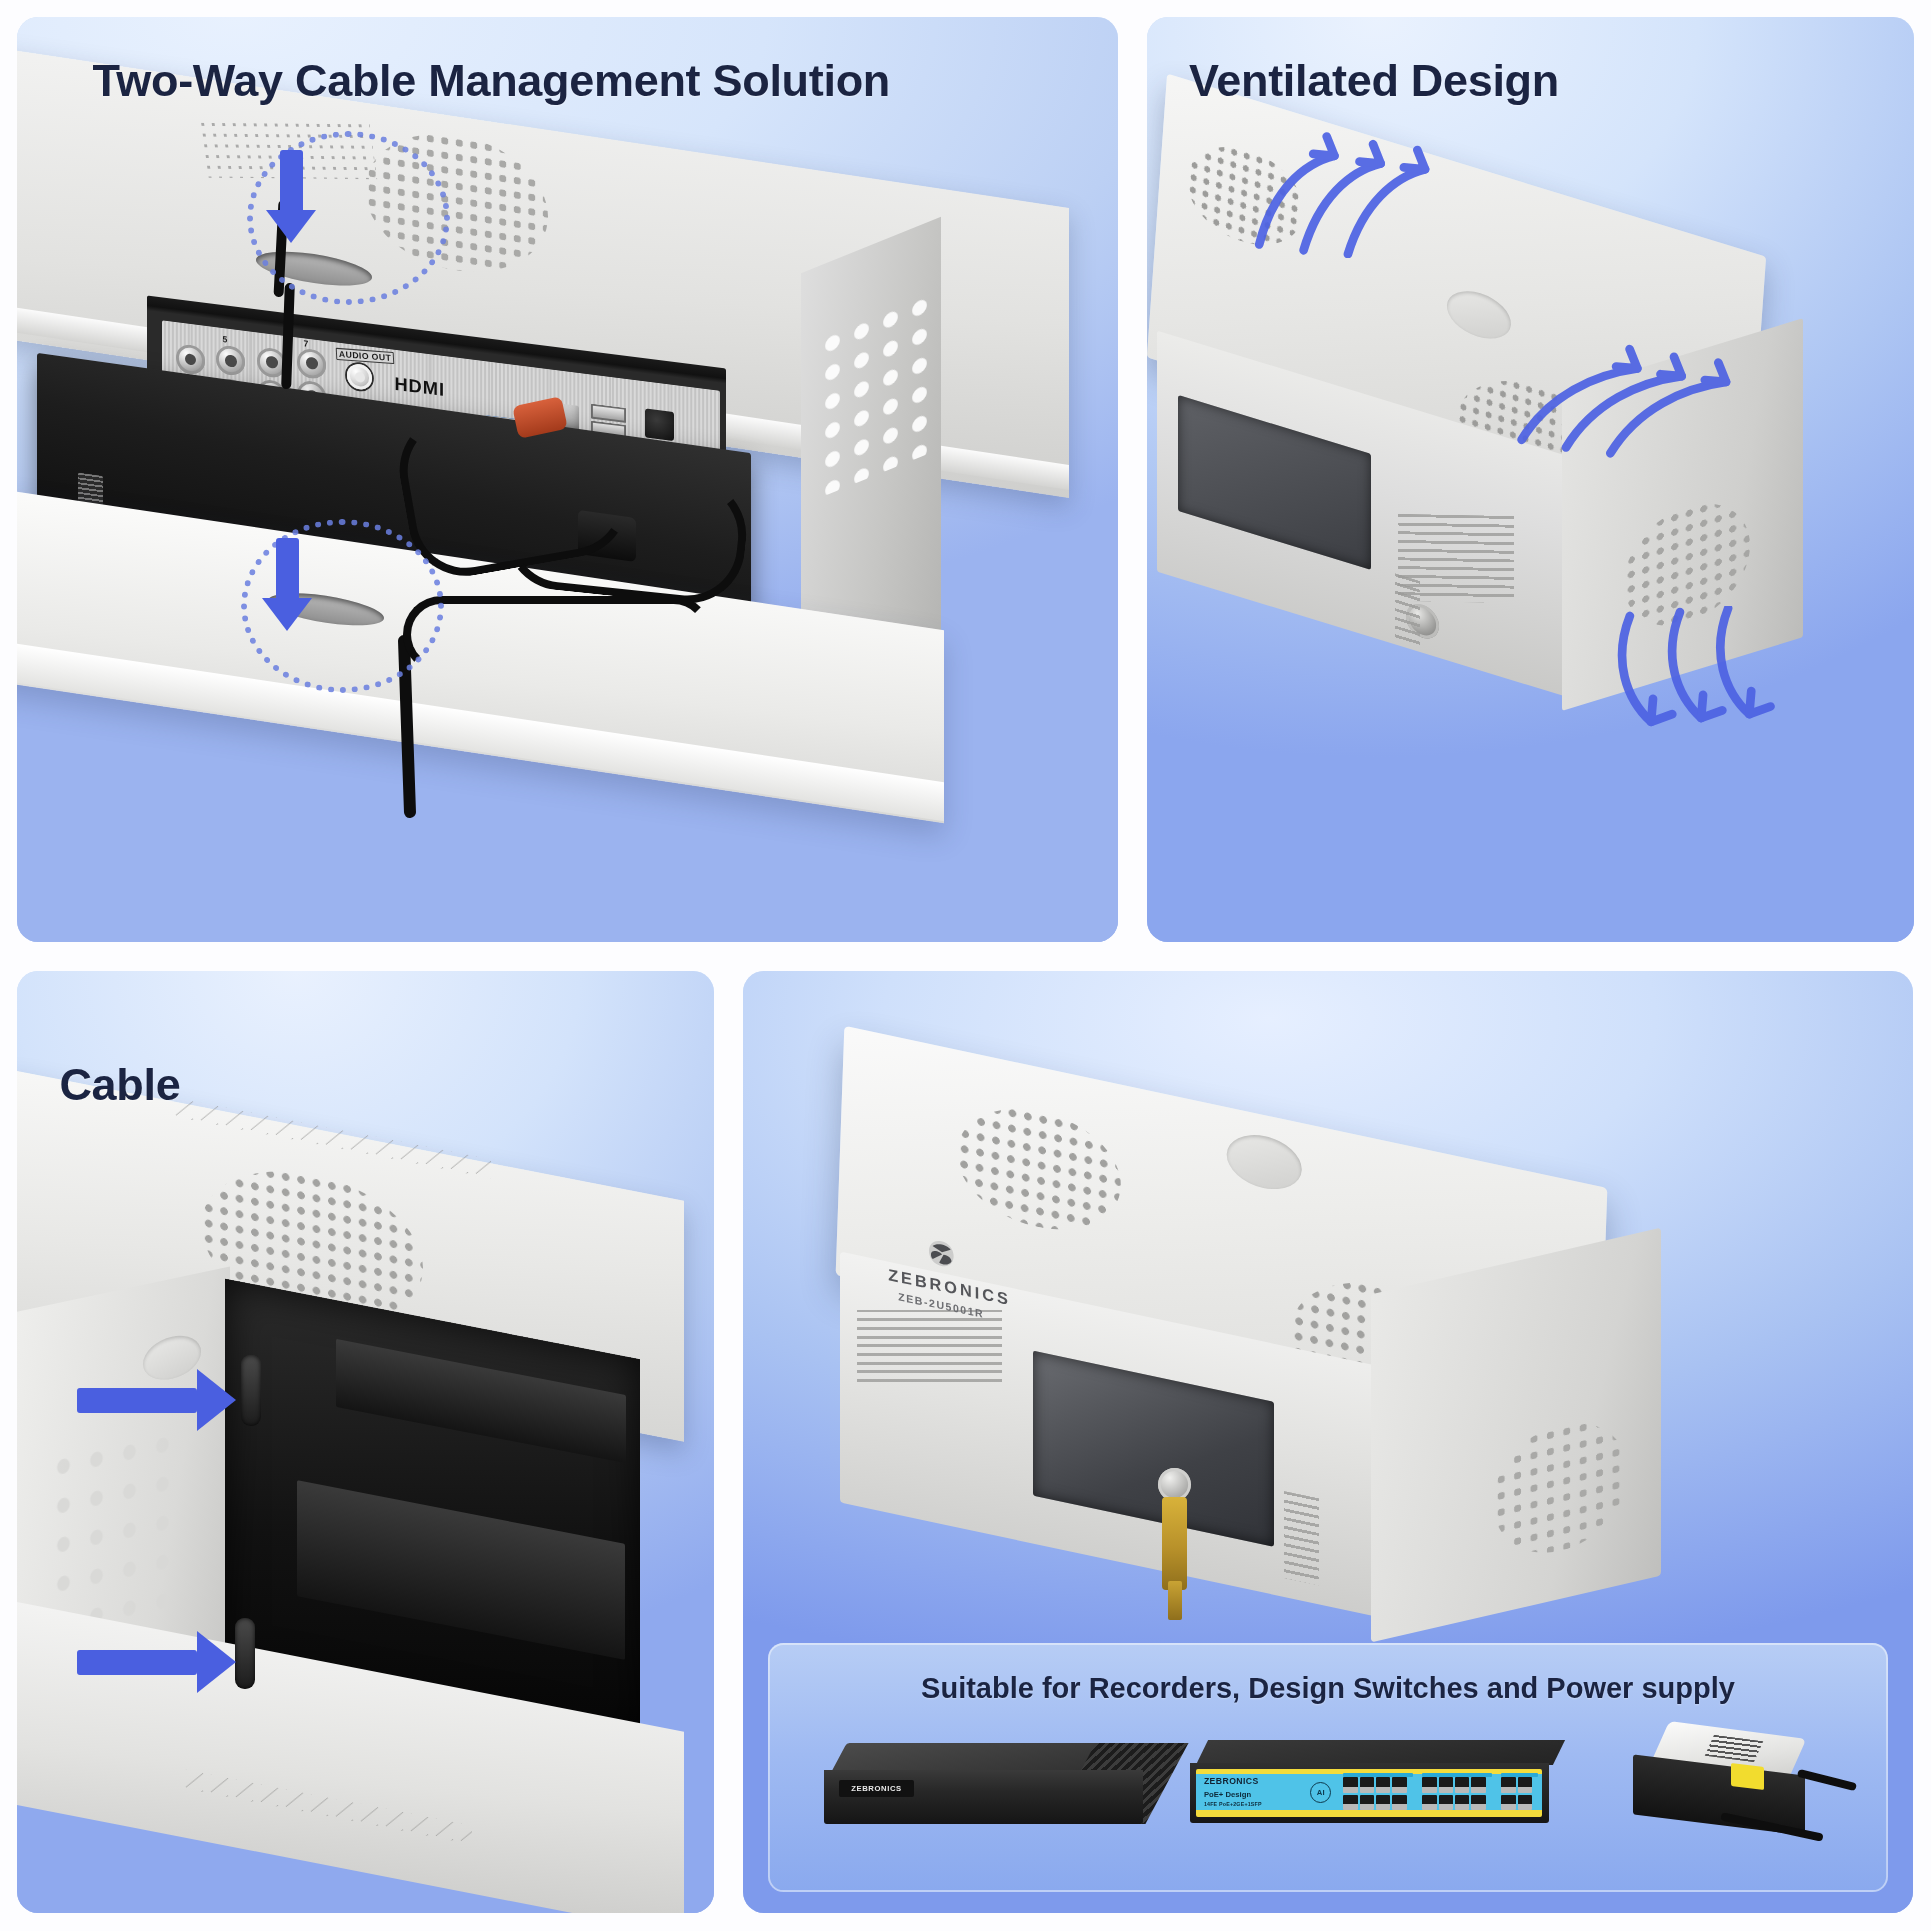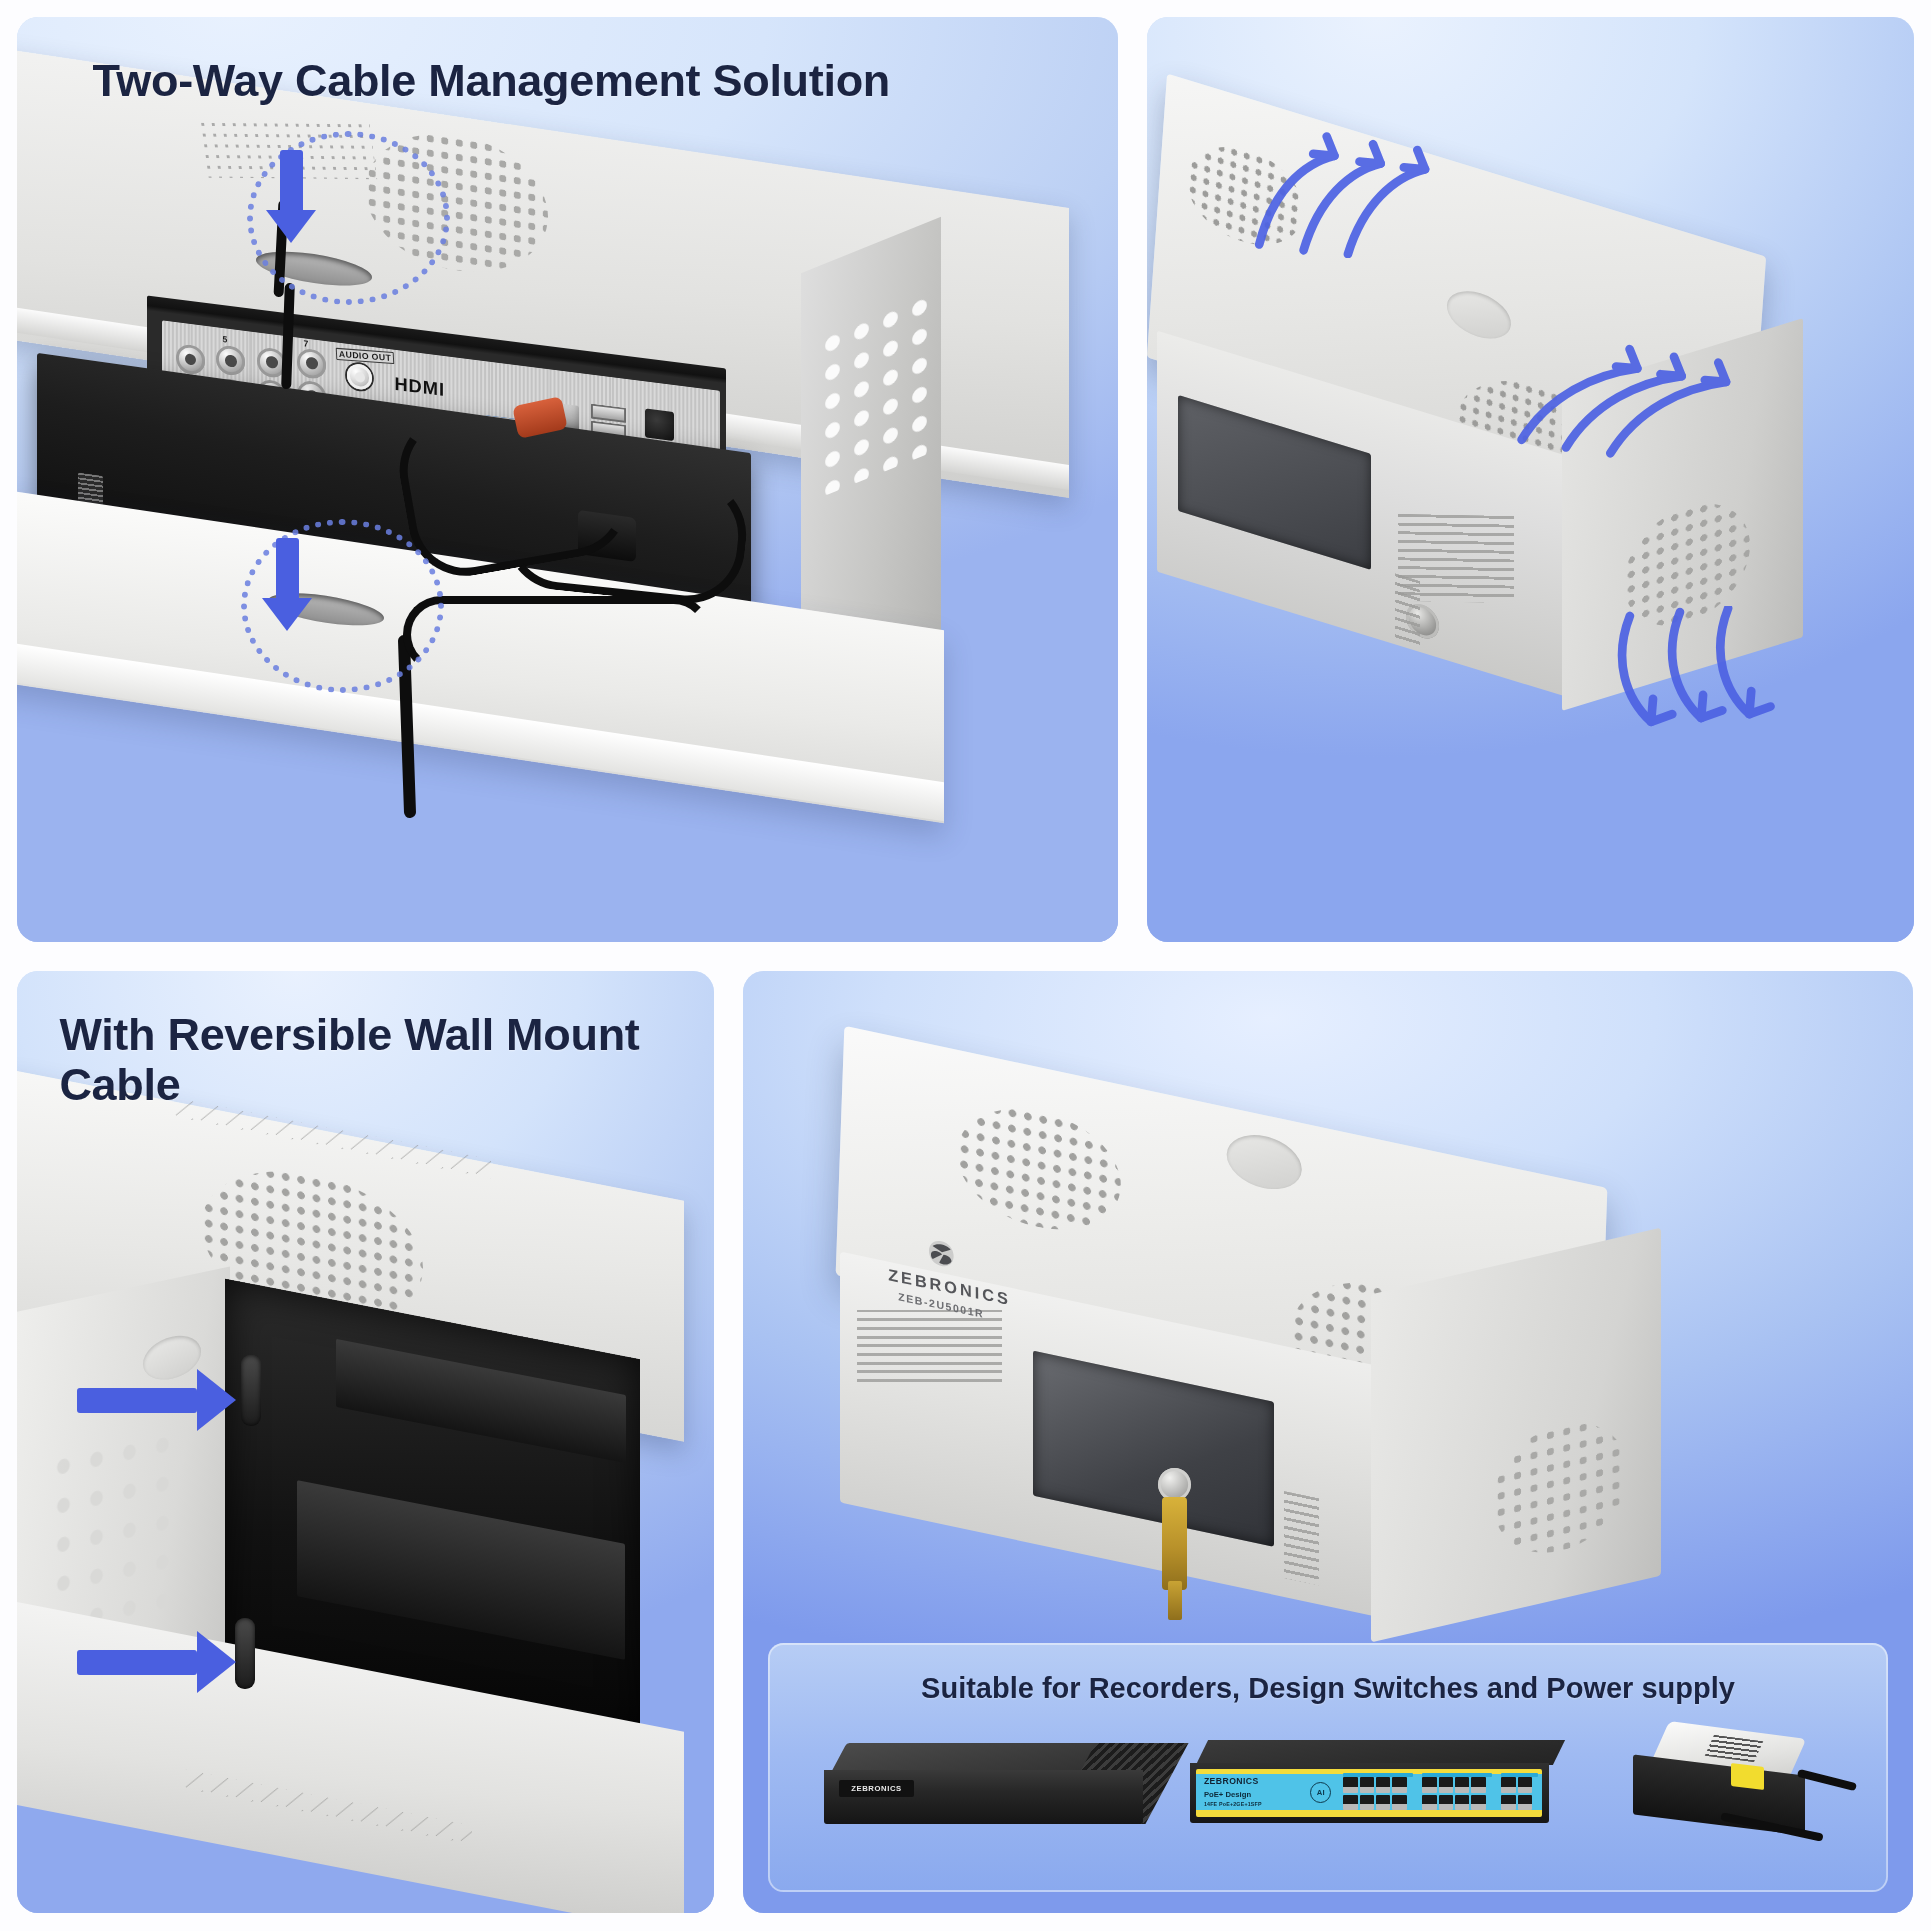--- a/index.html
+++ b/index.html
@@ -611,20 +611,21 @@
 
     <svg class="flow-arrow" style="left:454px;top:589px;width:183px;height:174px;" viewBox="0 0 190 180">
       <path d="M30 10 C 12 56, 26 96, 52 120"></path>
       <path d="M52 120 l 2 -24 M52 120 l 22 -8"></path>
       <path d="M82 6 C 64 52, 78 92, 104 116"></path>
       <path d="M104 116 l 2 -24 M104 116 l 22 -8"></path>
       <path d="M132 2 C 114 48, 128 88, 154 112"></path>
       <path d="M154 112 l 2 -24 M154 112 l 22 -8"></path>
     </svg>
 
+    <h2 class="panel-title">Ventilated Design</h2>
   </div>
 
   <div class="panel" id="p3">
     <div class="bg"></div>
 
     <div class="wm-top">
       <div class="tri-row" style="left:164px;top:-3.9px;width:319px;height:19.3px;"></div>
       <div class="circle-vent" style="left:193px;top:46px;width:222px;height:145px;background-image:radial-gradient(#a3a3a1 3.5px,transparent 3.9px);background-size:15.4px 15.4px;"></div>
     </div>
 
@@ -646,21 +647,21 @@
     <div class="arrow-right" style="left:60px;top:398px;">
       <div class="ar-shaft" style="width:120px;"></div>
         <div class="ar-head"></div>
     </div>
     <div class="arrow-right" style="left:60px;top:660px;">
       <div class="ar-shaft" style="width:120px;"></div>
         <div class="ar-head"></div>
     </div>
 
     <h2 class="panel-title">
-      <span>With Reversible Wall Mount</span><br>
+      <br>
       <span>Cable</span>
     </h2>
   </div>
 
   <div class="panel" id="p4">
     <div class="bg"></div>
 
     <div class="hero-top">
       <div class="circle-vent" style="left:116px;top:44px;width:164px;height:116px;background-image:radial-gradient(#a1a19f 3.5px,transparent 3.9px);background-size:15.4px 15.4px;"></div>
       <div class="knock-out" style="left:384px;top:21px;width:75px;height:52px;"></div>

